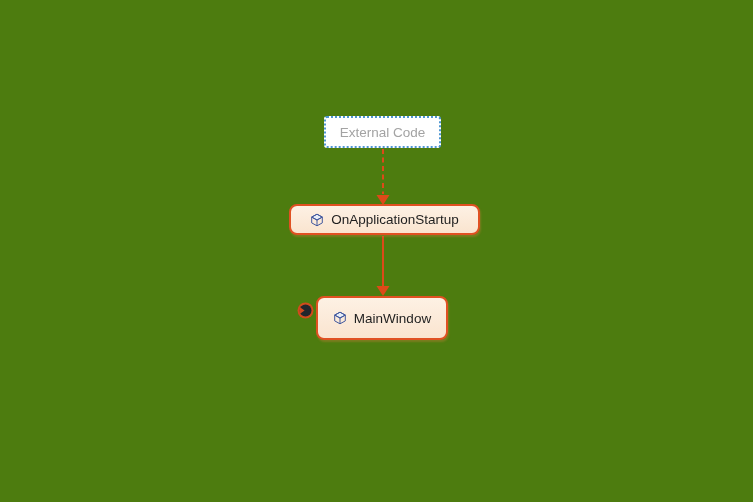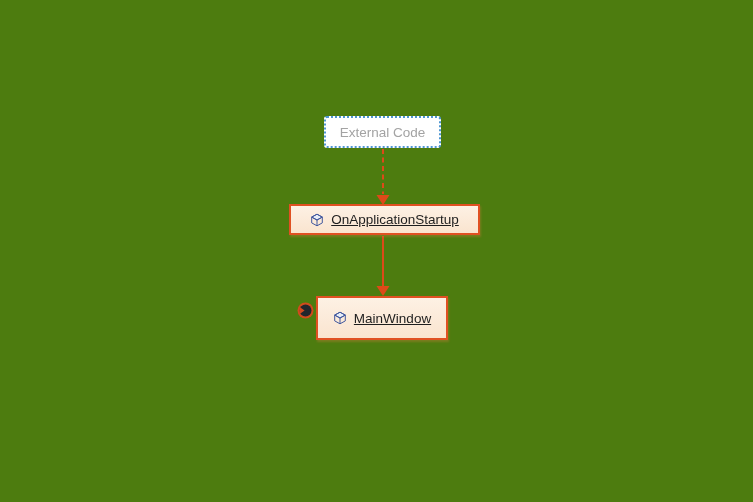--- a/index.html
+++ b/index.html
@@ -46,25 +46,24 @@
   .node-external{
     left:324px;top:116px;
     width:117px;height:32px;
     border:2px dotted var(--external-blue);
     border-radius:3px;
     background:#ffffff;
     color:var(--external-text);
   }
   .node-orange{
     border:2px solid var(--accent-orange);
-    border-radius:0;
+    border-radius:8px;
     background:linear-gradient(to bottom,var(--node-fill-top),var(--node-fill-bottom));
     color:var(--node-text);
     box-shadow:1px 2px 2px rgba(230,130,70,0.30);
-    text-decoration:underline;
   }
   .node-startup{
     left:289px;top:204px;
     width:191px;height:31px;
   }
   .node-main{
     left:316px;top:296px;
     width:132px;height:44px;
   }
   .cube-icon{

